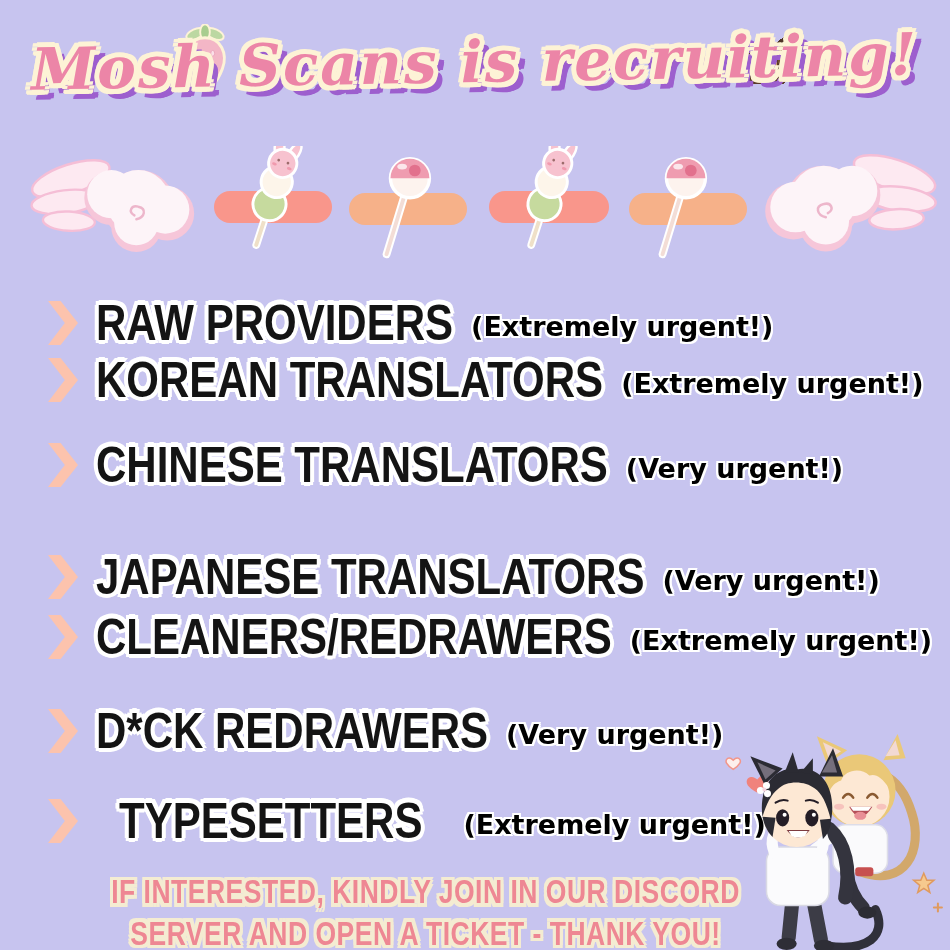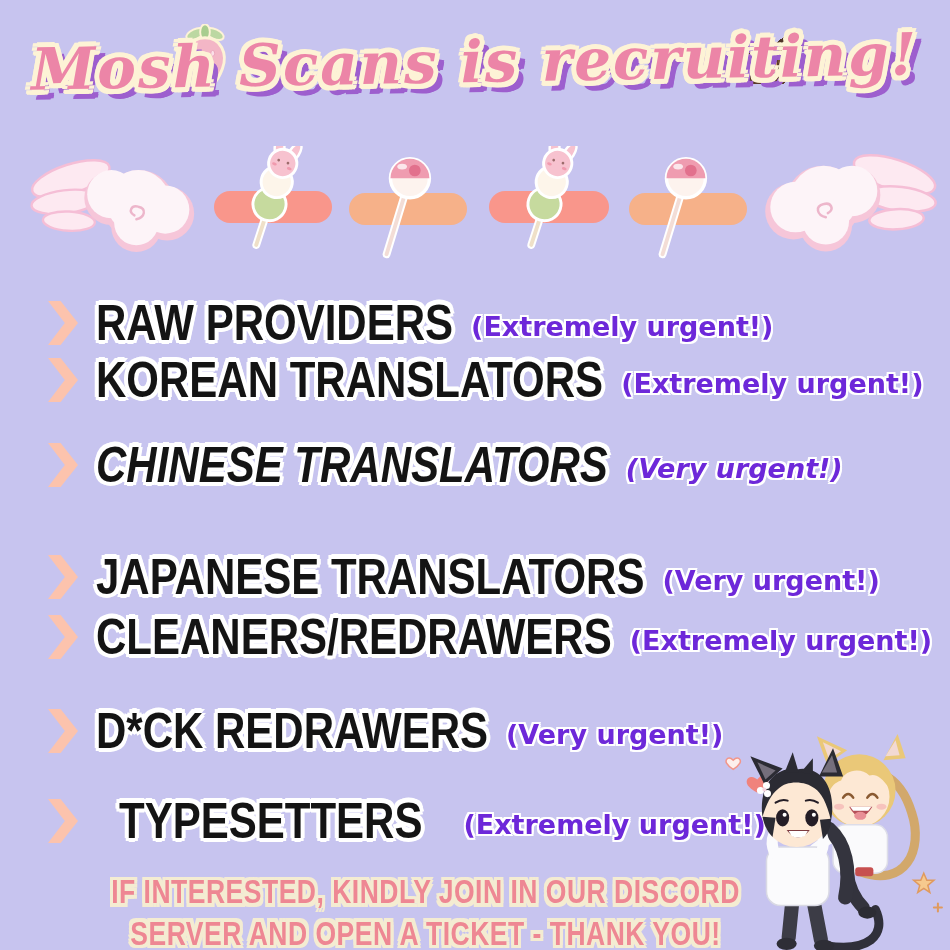--- a/index.html
+++ b/index.html
@@ -54,27 +54,27 @@
     text-shadow:
       -3px -3px 0 #fff, 0 -3px 0 #fff, 3px -3px 0 #fff,
       -3px 0 0 #fff, 3px 0 0 #fff,
       -3px 3px 0 #fff, 0 3px 0 #fff, 3px 3px 0 #fff,
       -4px 0 0 #fff, 4px 0 0 #fff, 0 4px 0 #fff, 0 -4px 0 #fff;
   }
   .role-urgency {
     display:inline-block;
     font-family:"DejaVu Sans", sans-serif;
     font-weight:700; font-size:27px; white-space:nowrap;
-    color:#6d28d9; margin-top:6px;
+    color:#000000; margin-top:6px;
     text-shadow:
       -2px -2px 0 #fff, 0 -2px 0 #fff, 2px -2px 0 #fff,
       -2px 0 0 #fff, 2px 0 0 #fff,
       -2px 2px 0 #fff, 0 2px 0 #fff, 2px 2px 0 #fff;
   }
-  .row1 { top:266px;margin-top:28px; } .row2 { top:351px; } .row3 { top:436px;font-style:italic; }
+  .row1 { top:266px;margin-top:28px; } .row2 { top:351px; } .row3 { top:436px; }
   .row4 { top:548px;align-items:center; } .row5 { top:608px;align-items:center; } .row6 { top:702px;gap:18px; } .row7 { top:792px;gap:41px; }
 
   
   .footer {
     position:absolute; left:98px; top:872px; width:655px;
     text-align:center; z-index:2;
     color:#ee8793; font-weight:700; font-size:26.5px; line-height:1.26;
     letter-spacing:0.5px;
     transform:scaleY(1.25); transform-origin:top center;
     text-shadow:

